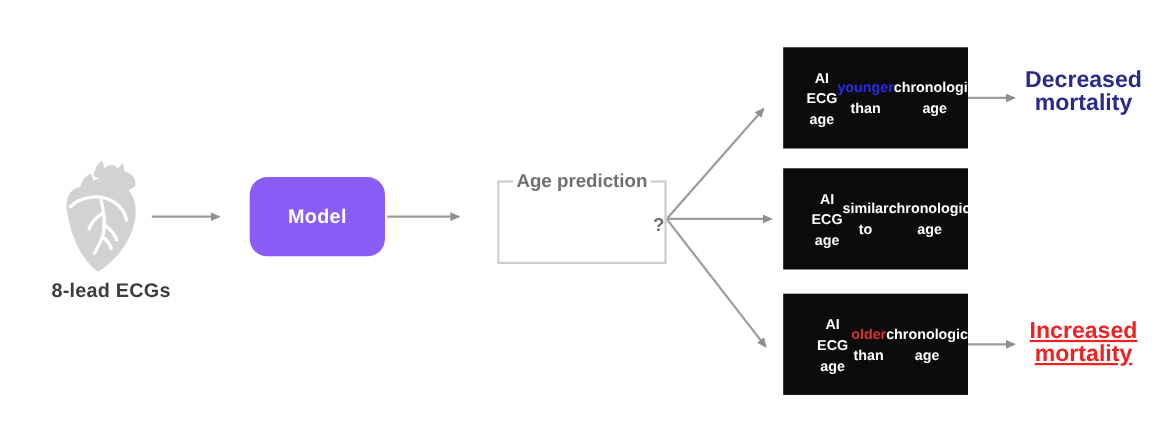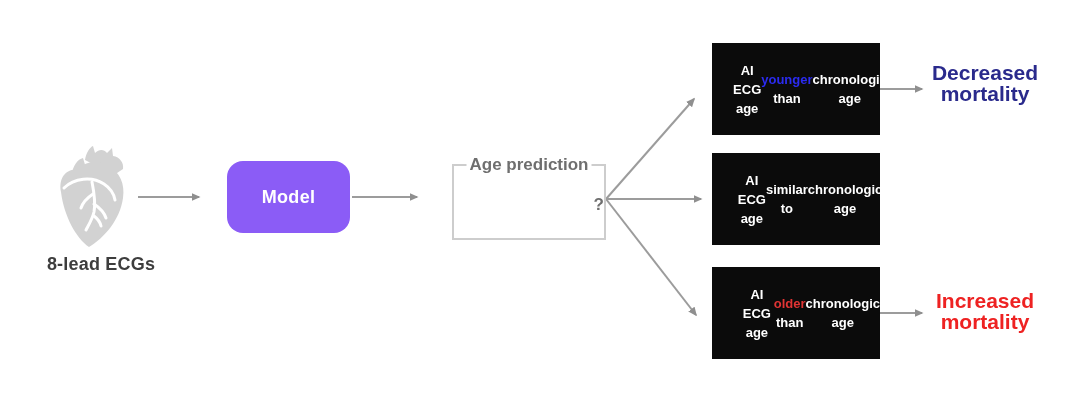--- a/index.html
+++ b/index.html
@@ -109,15 +109,15 @@
     <span>chronologic age</span>
   </div>
 
   <div class="panel p3">
     <span>AI ECG age</span>
     <span><span style="color: rgb(224, 52, 52);">older</span><span> than</span></span>
     <span>chronologic age</span>
   </div>
 
   <div class="result r1" style="color: rgb(42, 42, 140);">Decreased mortality</div>
-  <div class="result r3" style="color: rgb(238, 34, 34);">Increased mortality</div>
+  <div class="result r3" style="color: rgb(238, 34, 34); text-decoration: underline;">Increased mortality</div>
 
 </div>
 
 </body></html>

